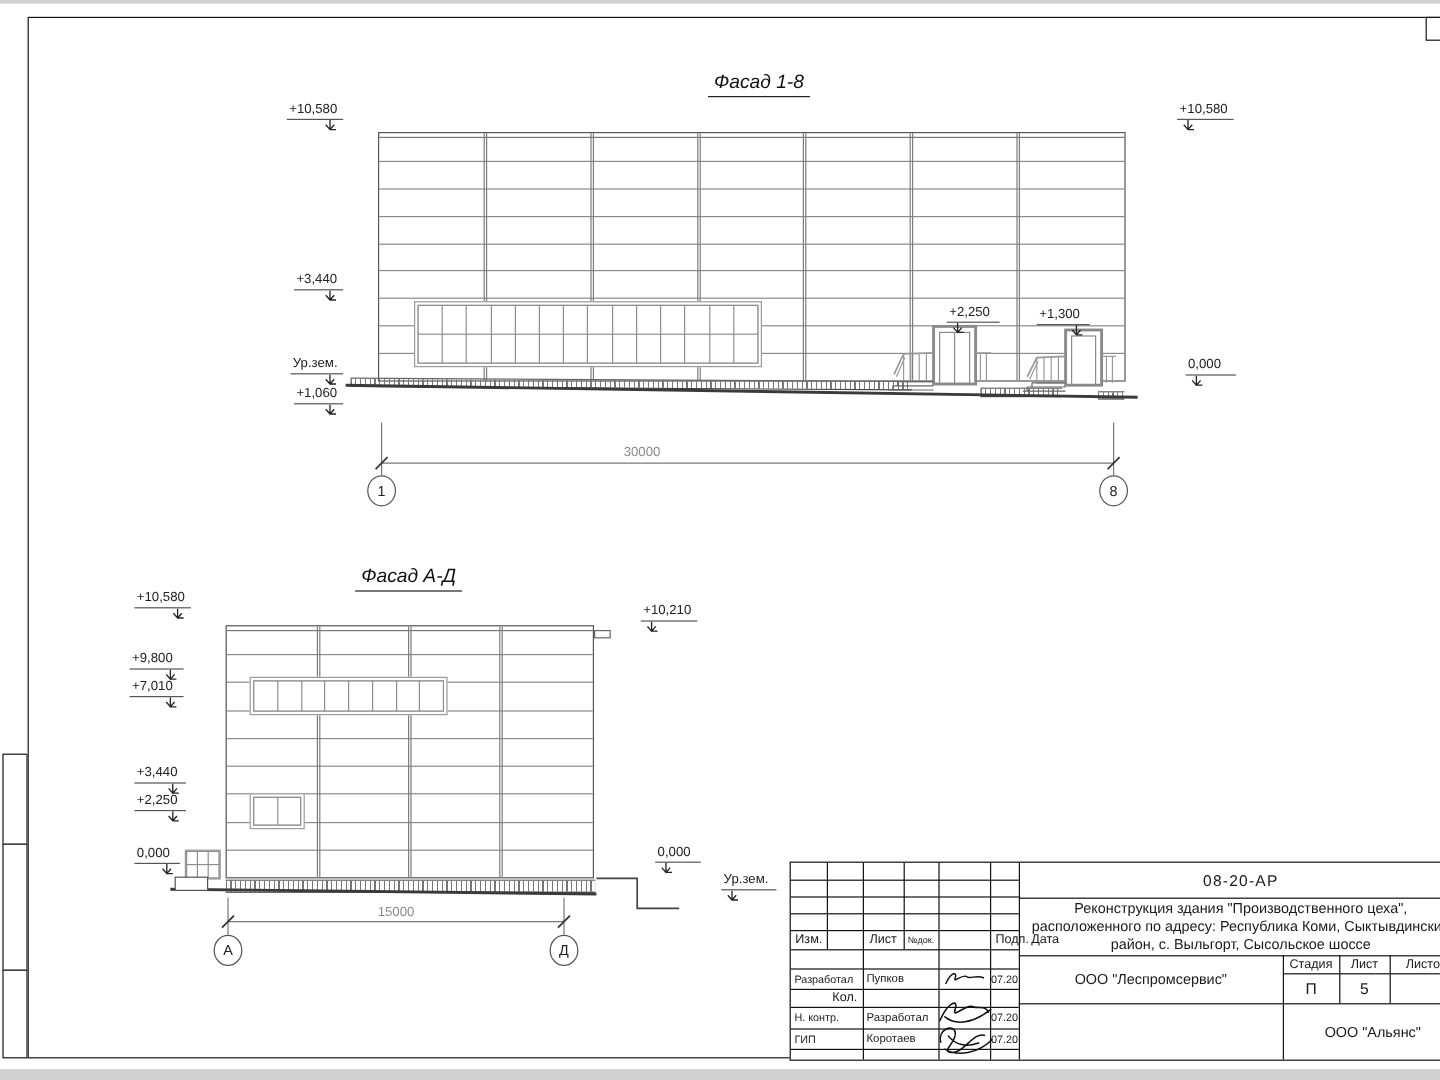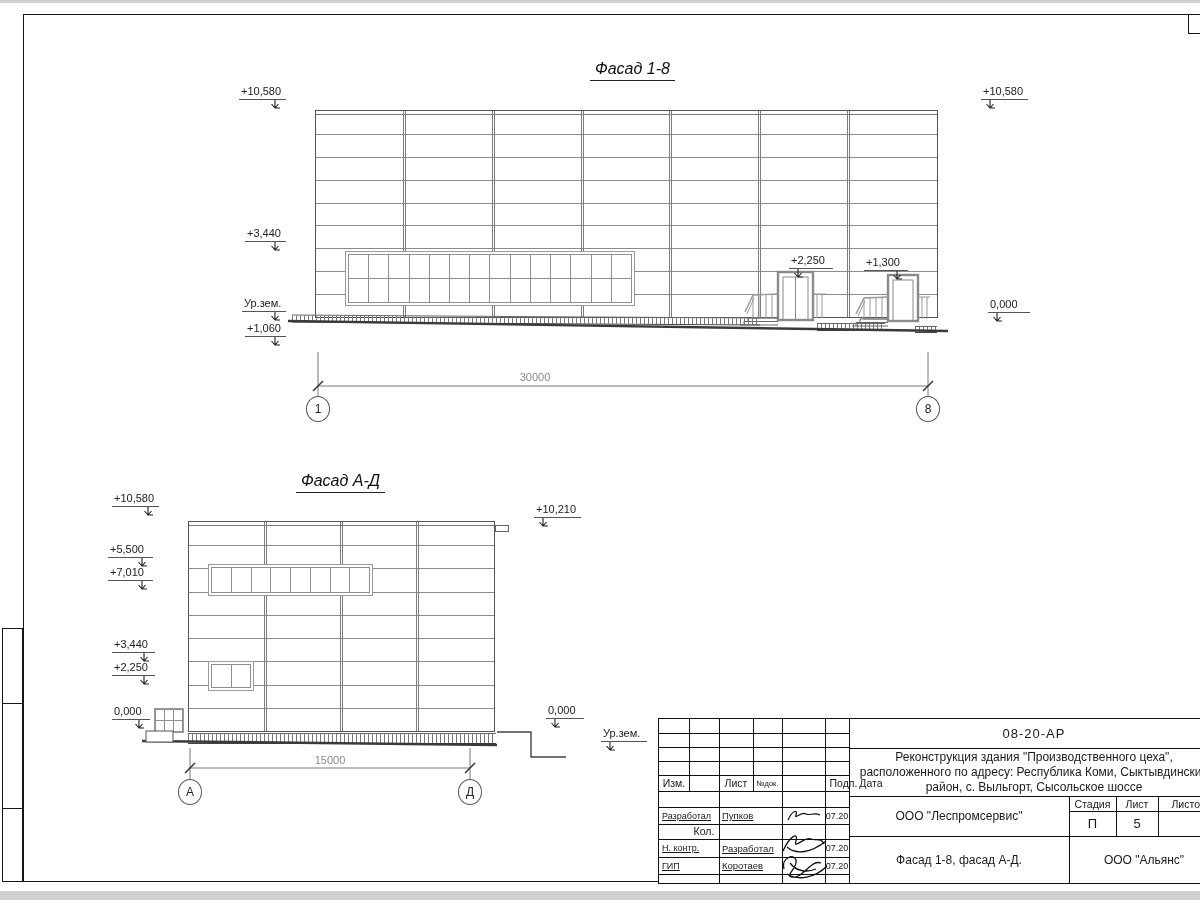--- a/index.html
+++ b/index.html
@@ -44,21 +44,21 @@
   .dimlbl{position:absolute;font-size:11px;color:#8a8a8a;text-align:center;}
   .axis{position:absolute;width:24px;height:26px;border:1px solid #555;border-radius:50%;
         display:flex;align-items:center;justify-content:center;font-size:12px;color:#222;background:#fff;box-sizing:border-box;}
 
   
   .tb{position:absolute;left:658px;top:718px;width:560px;height:164px;border:1.6px solid #111;
       box-sizing:content-box;background:#fff;font-size:11px;}
   .tb .h{position:absolute;height:1px;background:#111;}
   .tb .v{position:absolute;width:1px;background:#111;}
   .tb .cell{position:absolute;display:flex;align-items:center;justify-content:center;text-align:center;overflow:visible;white-space:nowrap;}
-  .tb .cell.left{justify-content:flex-start;text-align:center;text-decoration:underline;}
+  .tb .cell.left{justify-content:flex-start;text-align:center;}
   .sig{position:absolute;}
 </style>
 </head>
 <body>
 
 <div class="sheet">
   <div class="edge" style="top:0;height:3px;"></div>
   <div class="edge" style="top:891px;height:9px;"></div>
 
   <div class="frame"></div>
@@ -261,21 +261,21 @@
       </div>
   </div>
 
   <div class="mark ta-l arrow-right" style="left:112px;top:493px;width:47px;">
     <span class="mark-lbl">+10,580</span>
     <svg class="elev-arrow" width="12" height="11" viewBox="0 0 12 11">
         <path d="M6,0 L6,7.5 M2.5,4 L6,8 L9.5,4 M6,8 L11,8" fill="none" stroke="#222" stroke-width="1.1"></path>
       </svg>
   </div>
   <div class="mark ta-l arrow-right" style="left:108px;top:544px;width:45px;">
-    <span class="mark-lbl">+5,500</span>
+    <span class="mark-lbl">+9,800</span>
     <svg class="elev-arrow" width="12" height="11" viewBox="0 0 12 11">
         <path d="M6,0 L6,7.5 M2.5,4 L6,8 L9.5,4 M6,8 L11,8" fill="none" stroke="#222" stroke-width="1.1"></path>
       </svg>
   </div>
   <div class="mark ta-l arrow-right" style="left:108px;top:567px;width:45px;">
     <span class="mark-lbl">+7,010</span>
     <svg class="elev-arrow" width="12" height="11" viewBox="0 0 12 11">
         <path d="M6,0 L6,7.5 M2.5,4 L6,8 L9.5,4 M6,8 L11,8" fill="none" stroke="#222" stroke-width="1.1"></path>
       </svg>
   </div>
@@ -404,16 +404,15 @@
       <div style="white-space:nowrap;">Реконструкция здания "Производственного цеха",</div>
       <div style="white-space:nowrap;">расположенного по адресу: Республика Коми, Сыктывдинский</div>
       <div style="white-space:nowrap;">район, с. Выльгорт, Сысольское шоссе</div>
     </div>
     <div class="cell" style="left:190px;top:77px;width:220px;height:40px;font-size:12px;">ООО "Леспромсервис"</div>
     <div class="cell" style="left:410px;top:77px;width:47px;height:15px;font-size:10.5px;">Стадия</div>
     <div class="cell" style="left:457px;top:77px;width:42px;height:15px;font-size:10.5px;">Лист</div>
     <div class="cell" style="left:499px;top:77px;width:61px;height:15px;font-size:10.5px;">Листов</div>
     <div class="cell" style="left:410px;top:92px;width:47px;height:25px;font-size:13px;">П</div>
     <div class="cell" style="left:457px;top:92px;width:42px;height:25px;font-size:13px;">5</div>
-    <div class="cell" style="left:190px;top:117px;width:220px;height:47px;font-size:12px;">Фасад 1-8, фасад А-Д.</div>
     <div class="cell" style="left:410px;top:117px;width:150px;height:47px;font-size:12px;">ООО "Альянс"</div>
   </div>
 </div>
 
 </body></html>

